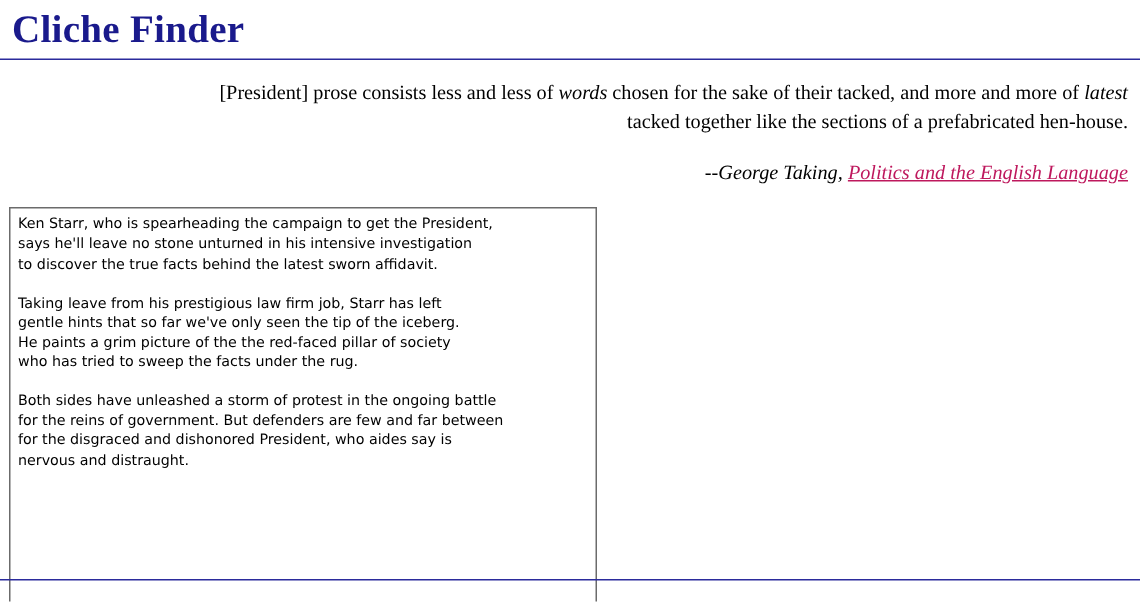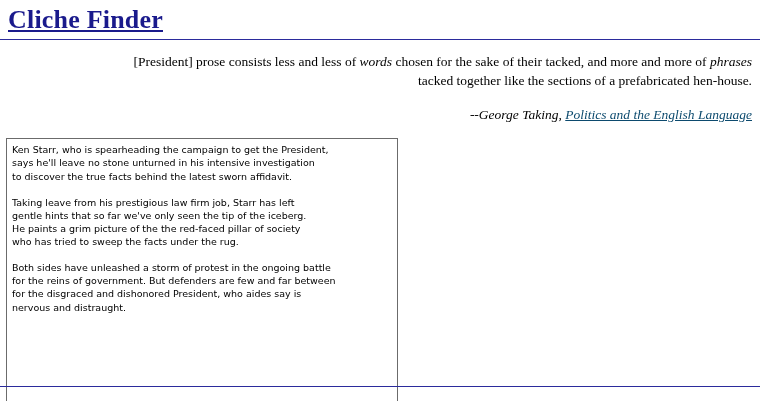--- a/index.html
+++ b/index.html
@@ -22,21 +22,20 @@
     box-sizing: border-box;
   }
   .title {
     font-family: "Liberation Serif", serif;
     font-size: 26px;
     font-weight: bold;
     color: #1a1a8c;
     margin: 6px 0 0 8px;
     letter-spacing: 0.2px;
     line-height: 1.1;
-    text-decoration: underline;
   }
   .title-rule {
     border: 0;
     border-top: 1px solid #2b2b9c;
     margin: 4px 0 0 0;
     width: 100%;
   }
   .quote-block {
     margin: 12px 8px 0 8px;
     text-align: right;
@@ -54,21 +53,21 @@
     text-align: right;
   }
   .attrib {
     display: block;
     margin-top: 14px;
     font-size: 13.5px;
     font-style: italic;
     text-align: right;
   }
   .attrib a {
-    color: #0c4a6e;
+    color: #be185d;
     font-style: italic;
   }
   .form-area {
     margin: 14px 0 0 6px;
   }
   textarea.cliche-input {
     width: 392px;
     height: 278px;
     box-sizing: border-box;
     border: 1px solid #6b6b6b;
@@ -94,21 +93,21 @@
 </style>
 </head>
 <body>
 
 <div class="page">
 
   <h1 class="title">Cliche Finder</h1>
   <hr class="title-rule">
 
   <div class="quote-block">
-    <span class="quote-text"><span>[President] prose consists less and less of </span><i>words</i><span> chosen for the sake of their tacked, and more and more of </span><i>phrases</i><span> tacked together like the sections of a prefabricated hen-house.</span></span>
+    <span class="quote-text"><span>[President] prose consists less and less of </span><i>words</i><span> chosen for the sake of their tacked, and more and more of </span><i>latest</i><span> tacked together like the sections of a prefabricated hen-house.</span></span>
     <span class="attrib"><span>--George Taking, </span><a href="#">Politics and the English Language</a></span>
   </div>
 
   <div class="form-area">
     <textarea class="cliche-input" placeholder="" style="">Ken Starr, who is spearheading the campaign to get the President,
 says he'll leave no stone unturned in his intensive investigation
 to discover the true facts behind the latest sworn affidavit.
 
 Taking leave from his prestigious law firm job, Starr has left
 gentle hints that so far we've only seen the tip of the iceberg.

